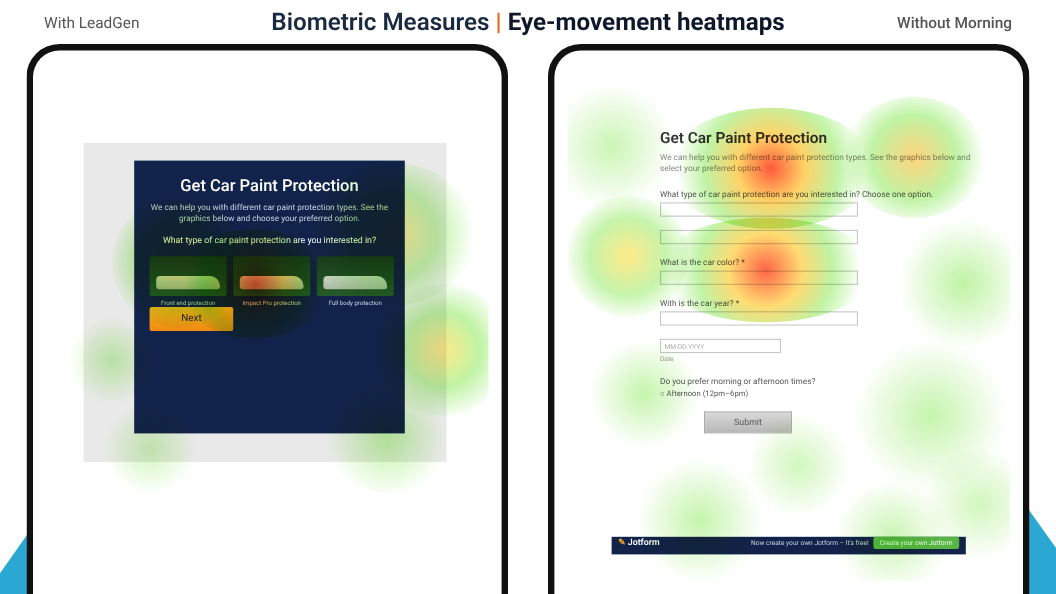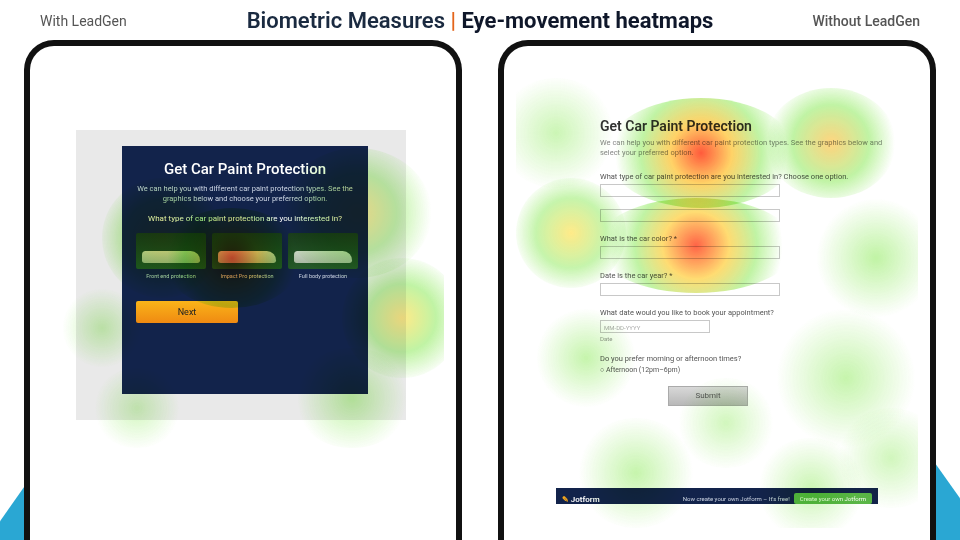--- a/index.html
+++ b/index.html
@@ -20,56 +20,56 @@
 .card-outer { position: absolute; left: 34px; top: 72px; width: 330px; height: 290px; background: #e9e9e9; }
 .card { position: absolute; left: 46px; top: 16px; width: 246px; height: 248px; background: #12234b; color: #fff; padding: 14px 14px; }
 .card h2 { font-size: 15px; font-weight: 500; text-align: center; margin-bottom: 6px; }
 .card .desc { font-size: 7.5px; text-align: center; line-height: 1.35; color: #cdd6e5; }
 .card .q { font-size: 8px; text-align: center; margin-top: 10px; }
 .car-row { display: flex; justify-content: space-between; margin-top: 10px; gap: 6px; }
 .car-cell { width: 70px; }
 .car-img { width: 70px; height: 36px; background: linear-gradient(#1a3c1d,#255a29); position: relative; border-radius: 2px; }
 .car-img::after { content: ""; position: absolute; bottom: 6px; left: 6px; right: 6px; height: 12px; background: linear-gradient(#c9d4c4,#aab9a4); border-radius: 4px 10px 3px 3px; }
 .car-lab { font-size: 5.5px; text-align: center; color: #d0d8e6; margin-top: 4px; }
-.next-btn { display: block; margin-top: 22px; width: 102px; height: 22px; background: linear-gradient(#f9b419,#f08a12); color: #222; font-size: 9px; border: none; border-radius: 2px; text-align: center; line-height: 22px; }
+.next-btn { display: block; width: 76px; height: 22px; background: linear-gradient(#f9b419,#f08a12); color: #222; font-size: 9px; border: none; border-radius: 2px; text-align: center; line-height: 22px; }
 
 
 .rform { position: absolute; left: 84px; top: 60px; width: 300px; font-size: 8.5px; color: #444; }
 .rform h2 { font-size: 14px; color: #333; font-weight: 600; margin-bottom: 4px; }
 .rform .rdesc { font-size: 7.5px; color: #888; line-height: 1.3; margin-bottom: 14px; }
 .rform .frow { margin-bottom: 12px; }
 .rform label { display: block; font-size: 7.5px; color: #555; margin-bottom: 3px; }
 .rform .inp { width: 180px; height: 13px; border: 1px solid #c8c8c8; background: #fff; display: block; }
 .rform .inp.small { width: 110px; }
 .rform .hint { font-size: 6px; color: #999; margin-top: 2px; }
 .rform .radio { font-size: 7px; color: #555; margin: 2px 0; }
 .rform .radio::before { content: "○ "; }
 .submit-btn { width: 80px; height: 20px; margin-top: 6px; background: linear-gradient(#d8d8d8,#b8b8b8); border: 1px solid #aaa; font-size: 8px; color: #555; display: flex; align-items: center; justify-content: center; }
-.jot-bar { position: absolute; left: 40px; right: 40px; bottom: 24px; height: 16px; background: #12234b; display: flex; align-items: flex-end; justify-content: space-between; padding: 0 6px; margin-top: 44px; }
+.jot-bar { position: absolute; left: 40px; right: 40px; bottom: 24px; height: 16px; background: #12234b; display: flex; align-items: flex-start; justify-content: space-between; padding: 0 6px; margin-top: 44px; }
 .jot-bar .logo { color: #fff; font-size: 8px; font-weight: 600; }
 .jot-bar .pencil { color: #f6a81c; margin-right: 2px; }
 .jot-bar .rtxt { color: #cfd7e6; font-size: 6px; }
 .jot-bar .cta { background: #5bb648; color: #fff; font-size: 6px; padding: 2px 6px; border-radius: 2px; margin-left: 4px; }
 
 
 .heat { position: absolute; inset: 0; pointer-events: none; }
 .heat span { position: absolute; border-radius: 50%; mix-blend-mode: multiply; opacity: 0.85; }
 </style>
 </head>
 <body>
 
 <div class="bg-tri-left"></div>
 <div class="bg-tri-right"></div>
 
 <div class="header">
   <div class="left-lab">With LeadGen</div>
   <div class="title">
     <span>Biometric Measures </span><span class="sep">| </span><span class="sub">Eye-movement heatmaps</span>
   </div>
-  <div class="right-lab">Without LeadGen</div>
+  <div class="right-lab">Without Morning</div>
 </div>
 
 <div class="panels">
 
   <div class="device">
     <div class="device-inner">
       <div class="card-outer">
         <div class="card">
           <h2>Get Car Paint Protection</h2>
           <div class="desc">We can help you with different car paint protection types. See the graphics below and choose your preferred option.</div>
@@ -114,33 +114,32 @@
           <span class="inp"></span>
         </div>
         <div class="frow">
           <span class="inp"></span>
         </div>
         <div class="frow">
           <label>What is the car color? *</label>
           <span class="inp"></span>
         </div>
         <div class="frow">
-          <label>Date is the car year? *</label>
+          <label>With is the car year? *</label>
           <span class="inp"></span>
         </div>
         <div class="frow">
-          <label>What date would you like to book your appointment?</label>
           <span class="inp small" style="font-size:6px;color:#aaa;padding-left:3px;line-height:13px;" title="MM-DD-YYYY">MM-DD-YYYY</span>
           <div class="hint">Date</div>
         </div>
         <div class="frow">
           <label>Do you prefer morning or afternoon times?</label>
           <div class="radio">Afternoon (12pm–6pm)</div>
         </div>
-        <div class="submit-btn" style="margin-left:68px;">Submit</div>
+        <div class="submit-btn" style="margin-left:40px;">Submit</div>
       </div>
       <div class="jot-bar">
         <span class="logo"><span class="pencil">✎</span><span>Jotform</span></span>
         <span style="display:flex;align-items:center;">
           <span class="rtxt">Now create your own Jotform – It's free!</span>
           <span class="cta">Create your own Jotform</span>
         </span>
       </div>
 
       <div class="heat">

